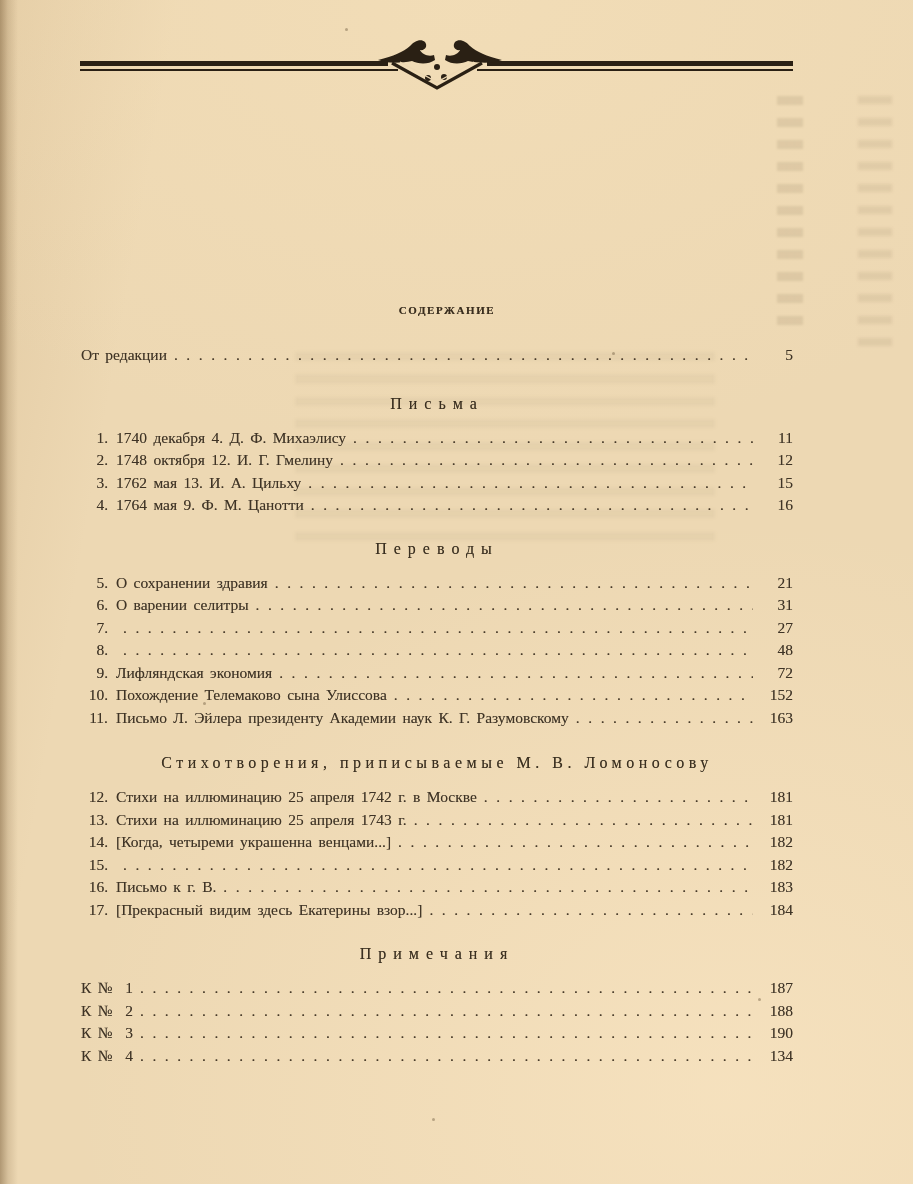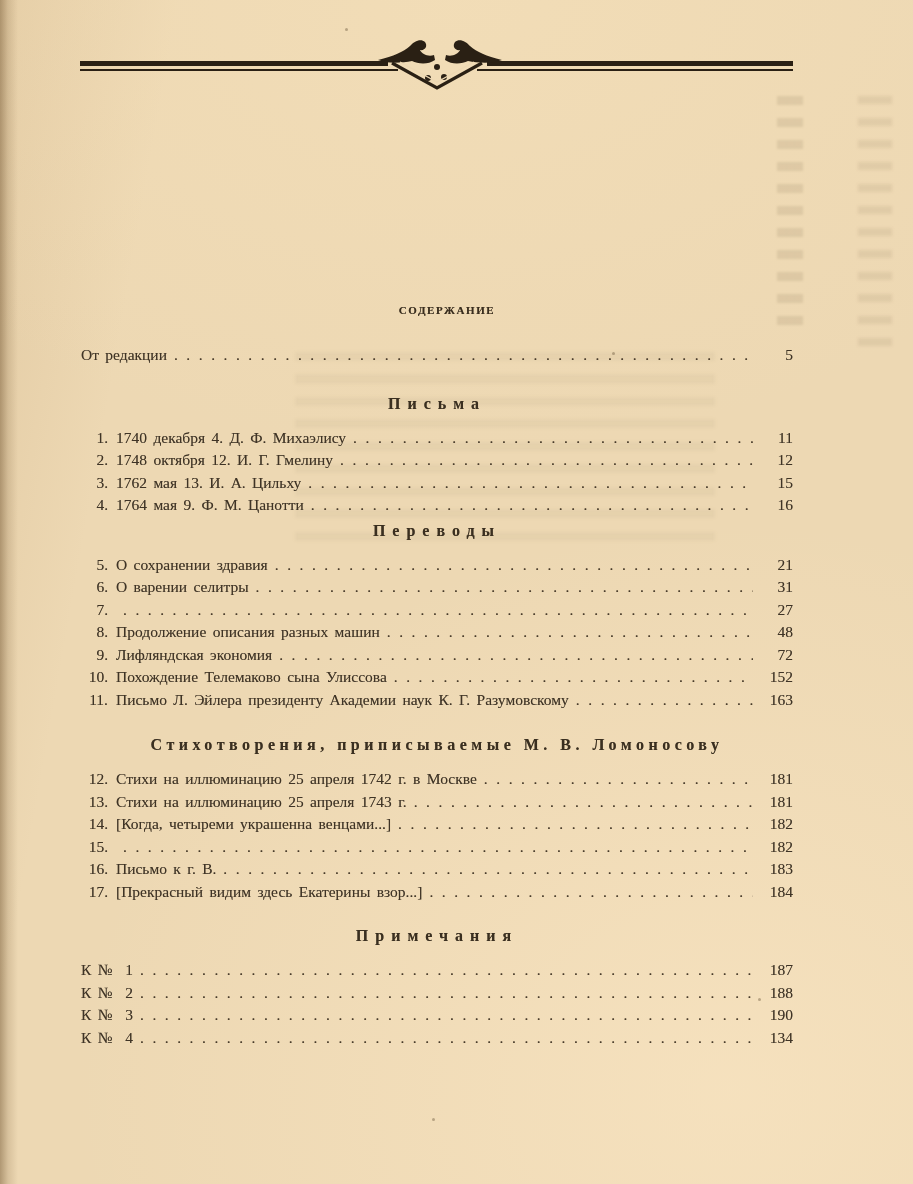--- a/index.html
+++ b/index.html
@@ -30,26 +30,26 @@
   .rn-right{left:477px;width:316px;}
   .flourish{position:absolute;left:370px;top:33px;width:140px;height:62px;}
   
   .content{position:absolute;left:81px;top:300px;width:712px;color:#3f3426;}
   h1{
     margin:0 0 24px;font-size:11px;line-height:20px;font-weight:bold;
     letter-spacing:1.6px;text-align:center;color:#392d1e;transform:translateX(10px);
     text-shadow:0 0 .5px rgba(57,45,30,.55);
   }
   h2{
-    margin:0 0 13px;font-size:16px;line-height:21px;font-weight:bold;
+    margin:0 0 13px;font-size:16px;line-height:21px;font-weight:normal;
     letter-spacing:7px;text-align:center;color:#3a2f20;
     text-shadow:0 0 .5px rgba(58,47,32,.5);
   }
   h2.wide{letter-spacing:4.5px;}
-  h2.s1{margin-top:26px;} h2.s2{margin-top:3px;} h2.s3{margin-top:23px;} h2.s4{margin-top:22px;}
+  h2.s1{margin-top:26px;} h2.s2{margin-top:21px;} h2.s3{margin-top:23px;} h2.s4{margin-top:22px;}
   .row{
     display:flex;align-items:center;
     font-size:15.5px;line-height:22.5px;word-spacing:2.5px;
     text-shadow:0 0 .5px rgba(63,52,38,.45);
   }
   .num{flex:none;width:27px;text-align:right;margin-right:8px;}
   .t{flex:none;max-width:600px;white-space:nowrap;overflow:hidden;}
   .leader{
     flex:1;overflow:hidden;white-space:nowrap;
     padding-left:7px;letter-spacing:.55em;color:#473a29;
@@ -157,21 +157,20 @@
       <span class="leader">................................................................................</span>
       <span class="pg">31</span>
     </div>
     <div class="row">
       <span class="num">7.</span>
       <span class="leader">................................................................................</span>
       <span class="pg">27</span>
     </div>
     <div class="row">
       <span class="num">8.</span>
-      <span class="t">Продолжение описания разных машин</span>
       <span class="leader">................................................................................</span>
       <span class="pg">48</span>
     </div>
     <div class="row">
       <span class="num">9.</span>
       <span class="t">Лифляндская экономия</span>
       <span class="leader">................................................................................</span>
       <span class="pg">72</span>
     </div>
     <div class="row">

